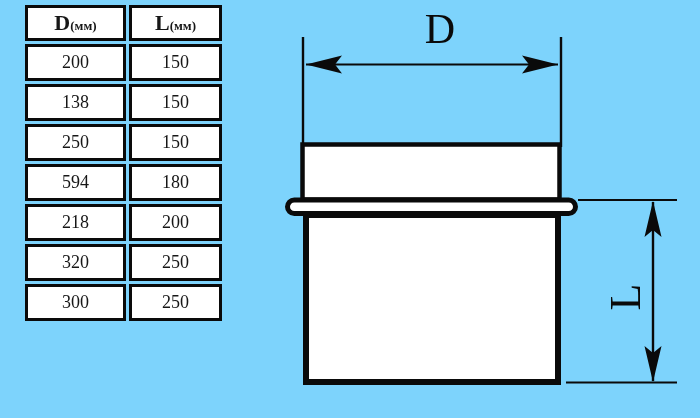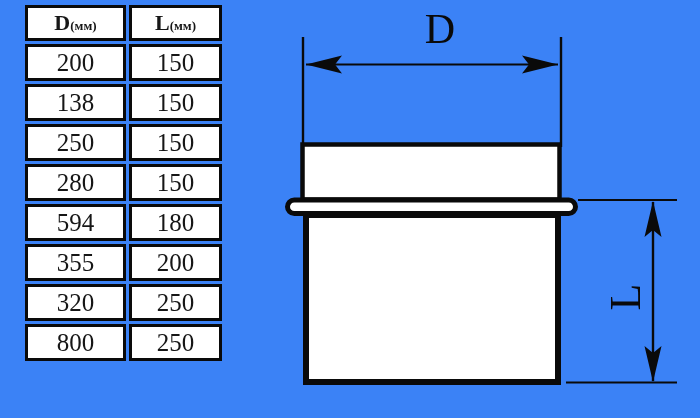--- a/index.html
+++ b/index.html
@@ -4,21 +4,21 @@
 <style>
   html, body {
     margin: 0;
     padding: 0;
     background: #ffffff;
   }
   .canvas {
     position: relative;
     width: 700px;
     height: 418px;
-    background: #3b82f6;
+    background: #7dd3fc;
     overflow: hidden;
     font-family: "Liberation Serif", serif;
   }
 
   
   .table-wrap {
     position: absolute;
     left: 22px;
     top: 2px;
   }
@@ -34,21 +34,21 @@
     vertical-align: middle;
     color: #161616;
     padding: 0;
   }
   table.dims th {
     height: 30px;
     font-weight: bold;
   }
   table.dims td {
     height: 31px;
-    font-size: 25px;
+    font-size: 18px;
     margin-left: 24px;
   }
   .col-d { width: 95px; }
   .col-l { width: 87px; }
   .hmain {
     font-size: 22px;
     font-weight: bold;
   }
   .hunit {
     font-size: 13px;
@@ -101,37 +101,33 @@
         </tr>
         <tr>
           <td class="col-d">138</td>
           <td class="col-l">150</td>
         </tr>
         <tr>
           <td class="col-d">250</td>
           <td class="col-l">150</td>
         </tr>
         <tr>
-          <td class="col-d">280</td>
-          <td class="col-l">150</td>
-        </tr>
-        <tr>
           <td class="col-d">594</td>
           <td class="col-l">180</td>
         </tr>
         <tr>
-          <td class="col-d">355</td>
+          <td class="col-d">218</td>
           <td class="col-l">200</td>
         </tr>
         <tr>
           <td class="col-d">320</td>
           <td class="col-l">250</td>
         </tr>
         <tr>
-          <td class="col-d">800</td>
+          <td class="col-d">300</td>
           <td class="col-l">250</td>
         </tr>
       </tbody>
     </table>
   </div>
 
   <svg class="diagram" width="700" height="418" viewBox="0 0 700 418">
 
     <line x1="303" y1="37" x2="303" y2="147" stroke-width="2.4"></line>
     <line x1="561" y1="37" x2="561" y2="147" stroke-width="2.4"></line>

